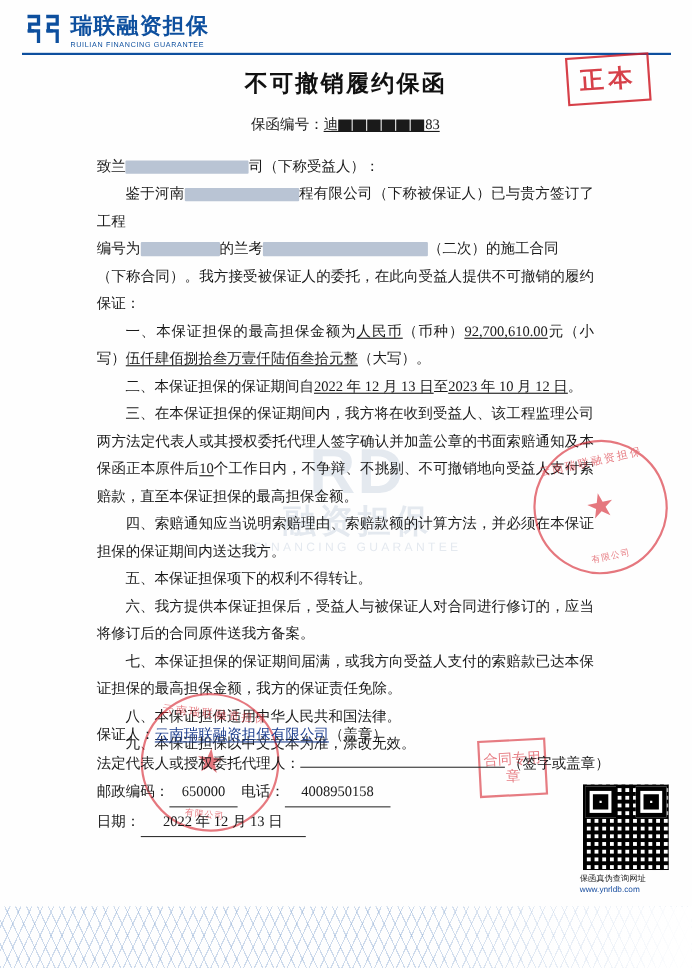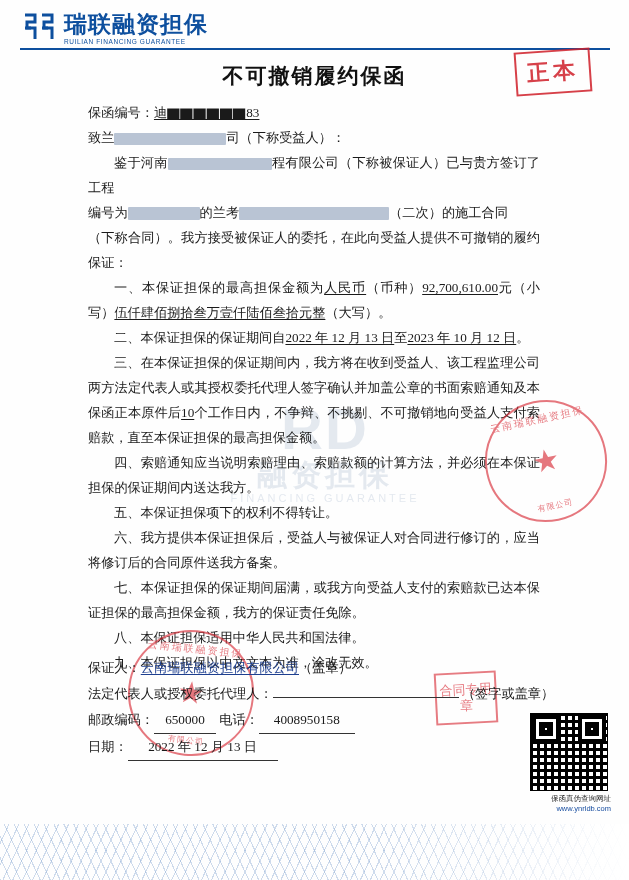--- a/index.html
+++ b/index.html
@@ -36,21 +36,21 @@
     margin-right: 6px;
     position: relative;
   }
   .logo-text-wrap {
     display: flex;
     flex-direction: column;
     justify-content: flex-start;
   }
   .logo-cn {
     font-family: "Liberation Sans", sans-serif;
-    font-size: 23px;
+    font-size: 20px;
     font-weight: bold;
     color: #0d4f9e;
     letter-spacing: 1px;
     line-height: 24px;
   }
   .logo-en {
     font-family: "Liberation Sans", sans-serif;
     font-size: 6.5px;
     color: #0d4f9e;
     letter-spacing: 0.6px;
@@ -105,22 +105,22 @@
     position: absolute;
     left: 88px;
     top: 100px;
     width: 452px;
     font-size: 13.2px;
     line-height: 25px;
     color: #1a1a1a;
     text-align: justify;
   }
   .line-right {
-    text-align: left;
-    margin-bottom: 0;
+    text-align: center;
+    margin-bottom: 13px;
   }
   p.para {
     margin: 0 0 0 0;
     text-indent: 0;
   }
   p.indent2 {
     margin: 0;
     text-indent: 26px;
   }
   .u {
@@ -254,21 +254,21 @@
     font-size: 11px;
     letter-spacing: 3px;
   }
 
   
   .qr-block {
     position: absolute;
     right: 18px;
     bottom: 66px;
     width: 84px;
-    text-align: right;
+    text-align: left;
   }
   .qr-code {
     width: 78px;
     height: 78px;
     margin: 0 auto;
     background-color: #fff;
     background-image:
       linear-gradient(90deg, #000 50%, transparent 50%),
       linear-gradient(#000 50%, transparent 50%);
     background-size: 7px 7px, 7px 7px;

